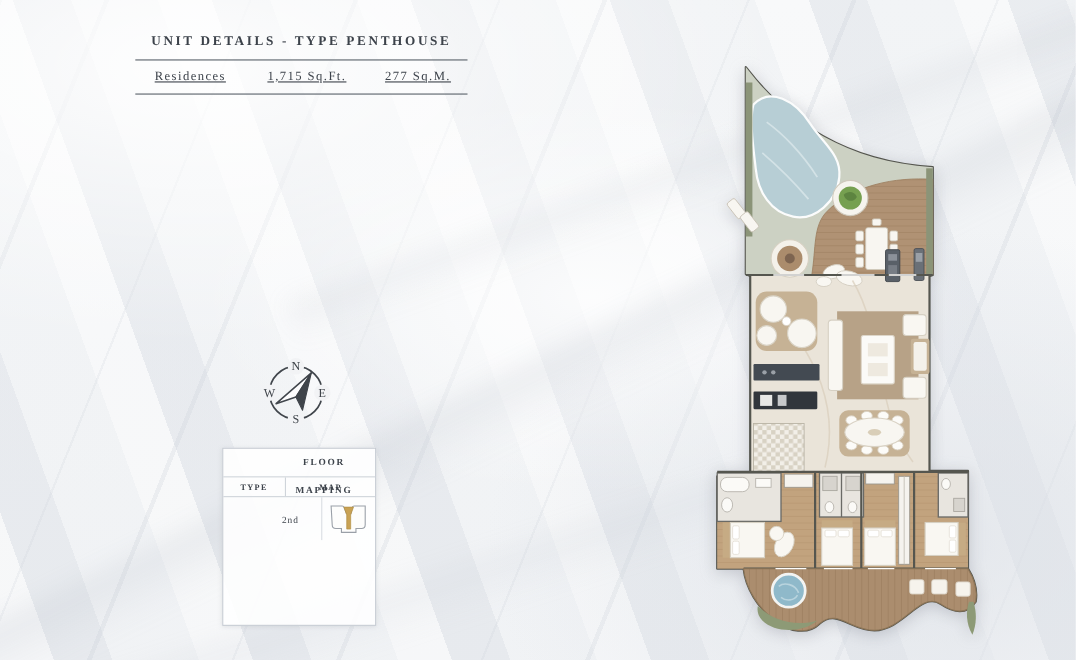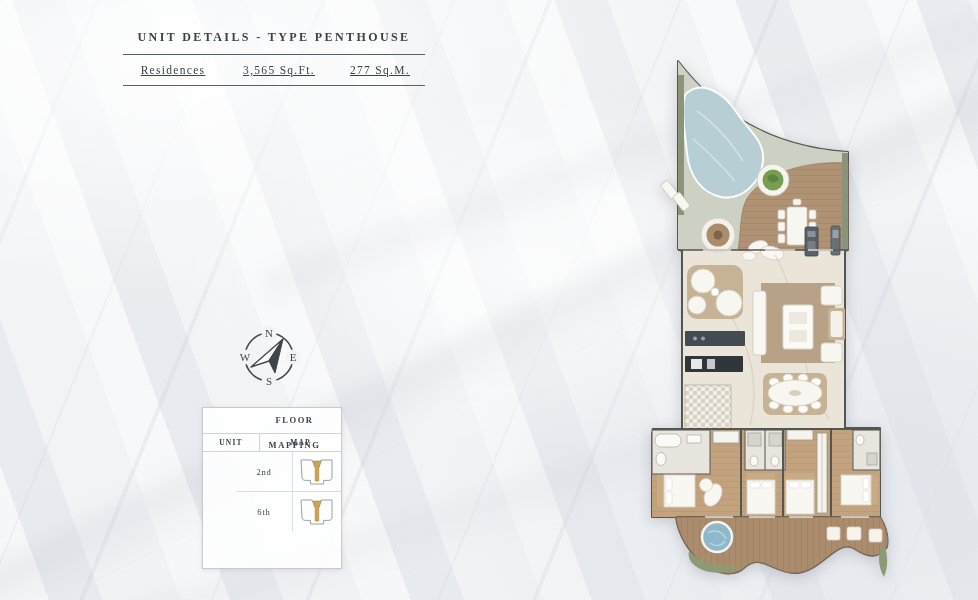--- a/index.html
+++ b/index.html
@@ -58,21 +58,21 @@
 <div class="stage">
   <div class="vein v1"></div>
   <div class="vein v2"></div>
   <div class="vein v3"></div>
 
   <div class="unit-table">
     <div class="ud-title">UNIT DETAILS - TYPE PENTHOUSE</div>
     <div class="ud-rule"></div>
     <div class="ud-row">
       <div>Residences</div>
-      <div>3,565 Sq.Ft.</div>
+      <div>1,715 Sq.Ft.</div>
       <div>277 Sq.M.</div>
     </div>
     <div class="ud-rule"></div>
   </div>
 
   <div class="compass">
     <svg width="82" height="84" viewBox="0 0 82 84">
       <circle cx="41" cy="43" r="24" fill="none" stroke="#41464c" stroke-width="1.6"></circle>
       <circle cx="41" cy="19" r="7.5" fill="#f2f3f5" stroke="none"></circle>
       <circle cx="65" cy="43" r="7.5" fill="#f2f3f5" stroke="none"></circle>
@@ -83,34 +83,25 @@
       <text x="41" y="22.5" text-anchor="middle" font-size="11" font-family="Liberation Serif, serif" fill="#3f444a">N</text>
       <text x="65" y="46.5" text-anchor="middle" font-size="11" font-family="Liberation Serif, serif" fill="#3f444a">E</text>
       <text x="41" y="70.5" text-anchor="middle" font-size="11" font-family="Liberation Serif, serif" fill="#3f444a">S</text>
       <text x="17" y="46.5" text-anchor="middle" font-size="11" font-family="Liberation Serif, serif" fill="#3f444a">W</text>
     </svg>
   </div>
 
   <div class="fm-table">
     <div class="fm-title">FLOOR MAPPING</div>
     <div class="fm-cols">
-      <div>UNIT</div>
+      <div>TYPE</div>
       <div>MAP</div>
     </div>
     <div class="fm-row">
       <div class="fm-floor">2nd</div>
-      <div class="fm-map">
-        <svg width="38" height="30" viewBox="0 0 38 30">
-          <path d="M3,3 h10 c1,0 1.6,.5 1.8,1.3 L17,10 h4 L22.2,4.3 c.2-.8 .8-1.3 1.8-1.3 h10 v17 c0,2.2-1.2,3.4-3.4,3.4 h-5 v3.6 h-13.2 v-3.6 h-5 c-2.2,0-3.4-1.2-3.4-3.4 Z" fill="#fdfdfc" stroke="#9aa0a8" stroke-width="1"></path>
-          <path d="M14.6,4 h8.8 L20.8,11 v13 h-3.6 V11 Z" fill="#C9A254" stroke="#b08c40" stroke-width=".6"></path>
-        </svg>
-      </div>
-    </div>
-    <div class="fm-row">
-      <div class="fm-floor">6th</div>
       <div class="fm-map">
         <svg width="38" height="30" viewBox="0 0 38 30">
           <path d="M3,3 h10 c1,0 1.6,.5 1.8,1.3 L17,10 h4 L22.2,4.3 c.2-.8 .8-1.3 1.8-1.3 h10 v17 c0,2.2-1.2,3.4-3.4,3.4 h-5 v3.6 h-13.2 v-3.6 h-5 c-2.2,0-3.4-1.2-3.4-3.4 Z" fill="#fdfdfc" stroke="#9aa0a8" stroke-width="1"></path>
           <path d="M14.6,4 h8.8 L20.8,11 v13 h-3.6 V11 Z" fill="#C9A254" stroke="#b08c40" stroke-width=".6"></path>
         </svg>
       </div>
     </div>
   </div>
 
   <div class="plan">

